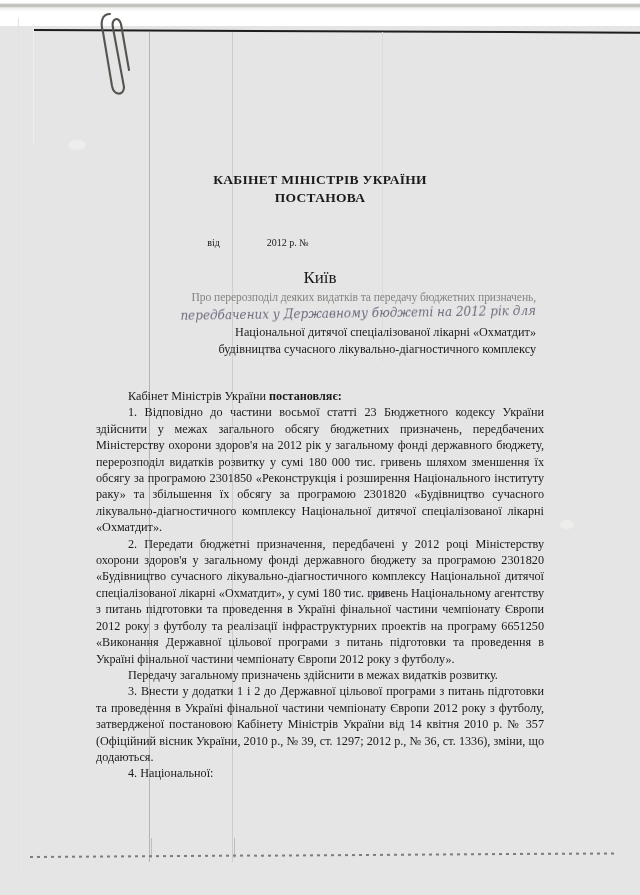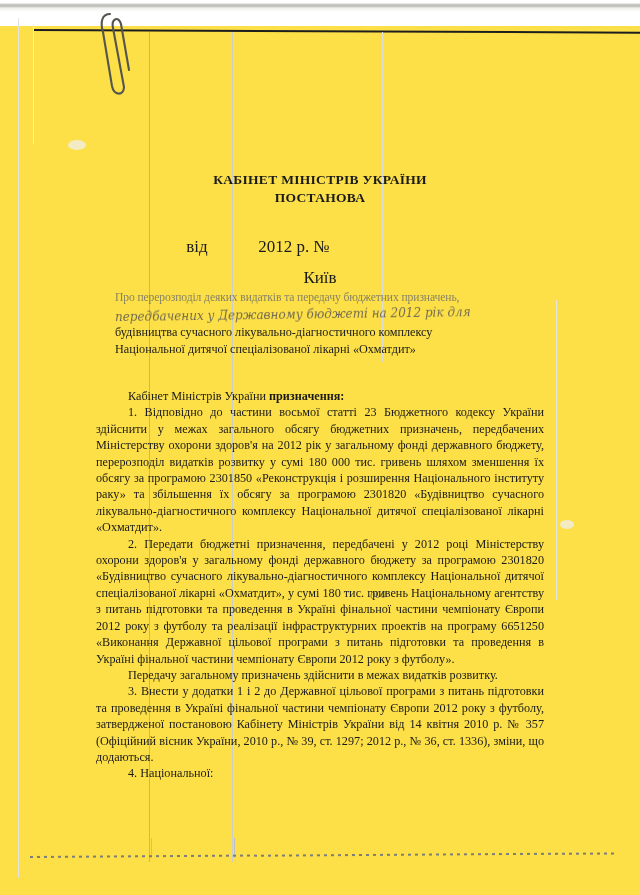--- a/index.html
+++ b/index.html
@@ -5,21 +5,21 @@
   html, body {
     margin: 0;
     padding: 0;
     background: #ffffff;
   }
   #page {
     position: relative;
     width: 640px;
     height: 895px;
     overflow: hidden;
-    background: #fde047;
+    background: #e5e5e5;
     font-family: "Liberation Serif", "DejaVu Serif", serif;
     color: #1a1a1a;
   }
 
   
   .scan-top-band {
     position: absolute;
     left: 0; top: 0;
     width: 640px; height: 26px;
     background: linear-gradient(to bottom,
@@ -107,38 +107,38 @@
     width: 640px;
     font-size: 13.5px;
     font-weight: 700;
     letter-spacing: 0.3px;
     text-align: center;
   }
   .hdr-dateline {
     position: absolute;
     left: 0; top: 237px;
     width: 516px;
-    font-size: 17px;
+    font-size: 10px;
     text-align: center;
   }
   .hdr-dateline .gap { display: inline-block; width: 42px; }
   .hdr-city {
     position: absolute;
     left: 0; top: 268px;
     width: 640px;
     font-size: 17px;
     text-align: center;
   }
 
   
   .subject {
     position: absolute;
-    left: 115px; top: 289px;
+    left: 86px; top: 289px;
     width: 450px;
-    text-align: left;
+    text-align: right;
     font-size: 12.2px;
     line-height: 17px;
   }
   .subject .faded {
     display: block;
     color: #6e6e6a;
     opacity: 0.82;
     letter-spacing: -0.1px;
     font-size: 11.6px;
     filter: blur(0.18px);
@@ -231,27 +231,27 @@
       <span>від</span>
       <span class="gap"></span>
       <span>2012 р. №</span>
     </div>
 
     <div class="hdr-city">Київ</div>
 
     <div class="subject">
       <span class="faded">Про перерозподіл деяких видатків та передачу бюджетних призначень,</span>
       <span class="hand">передбачених у Державному бюджеті на 2012 рік для</span>
+      <span class="line">Національної дитячої спеціалізованої лікарні «Охматдит»</span>
       <span class="line">будівництва сучасного лікувально-діагностичного комплексу</span>
-      <span class="line">Національної дитячої спеціалізованої лікарні «Охматдит»</span>
     </div>
 
     <div class="body">
 
-      <p><span>Кабінет Міністрів України </span><b>призначення:</b></p>
+      <p><span>Кабінет Міністрів України </span><b>постановляє:</b></p>
 
       <p><span>1.</span>
         <span>Відповідно до частини восьмої статті 23 Бюджетного кодексу України здійснити у межах загального обсягу бюджетних призначень, передбачених Міністерству охорони здоров'я на 2012 рік у загальному фонді державного бюджету, перерозподіл видатків розвитку у сумі 180 000 тис. гривень шляхом зменшення їх обсягу за програмою 2301850 «Реконструкція і розширення Національного інституту раку» та збільшення їх обсягу за програмою 2301820 «Будівництво сучасного лікувально-діагностичного комплексу Національної дитячої спеціалізованої лікарні «Охматдит».</span></p>
 
       <p><span>2.</span>
         <span>Передати бюджетні призначення, передбачені у 2012 році Міністерству охорони здоров'я у загальному фонді державного бюджету за програмою    2301820 «Будівництво сучасного лікувально-діагностичного комплексу Національної дитячої спеціалізованої лікарні «Охматдит», у сумі 180</span><span class="ins-000"><span>000</span></span><span> тис. гривень Національному агентству з питань підготовки та проведення в Україні фінальної частини чемпіонату Європи 2012 року з футболу та реалізації інфраструктурних проектів на програму 6651250 «Виконання Державної цільової програми з питань підготовки та проведення в Україні фінальної частини чемпіонату Європи 2012 року з футболу».</span></p>
 
       <p><span>Передачу загальному призначень здійснити в межах видатків розвитку.</span></p>
 
       <p><span>3.</span>

